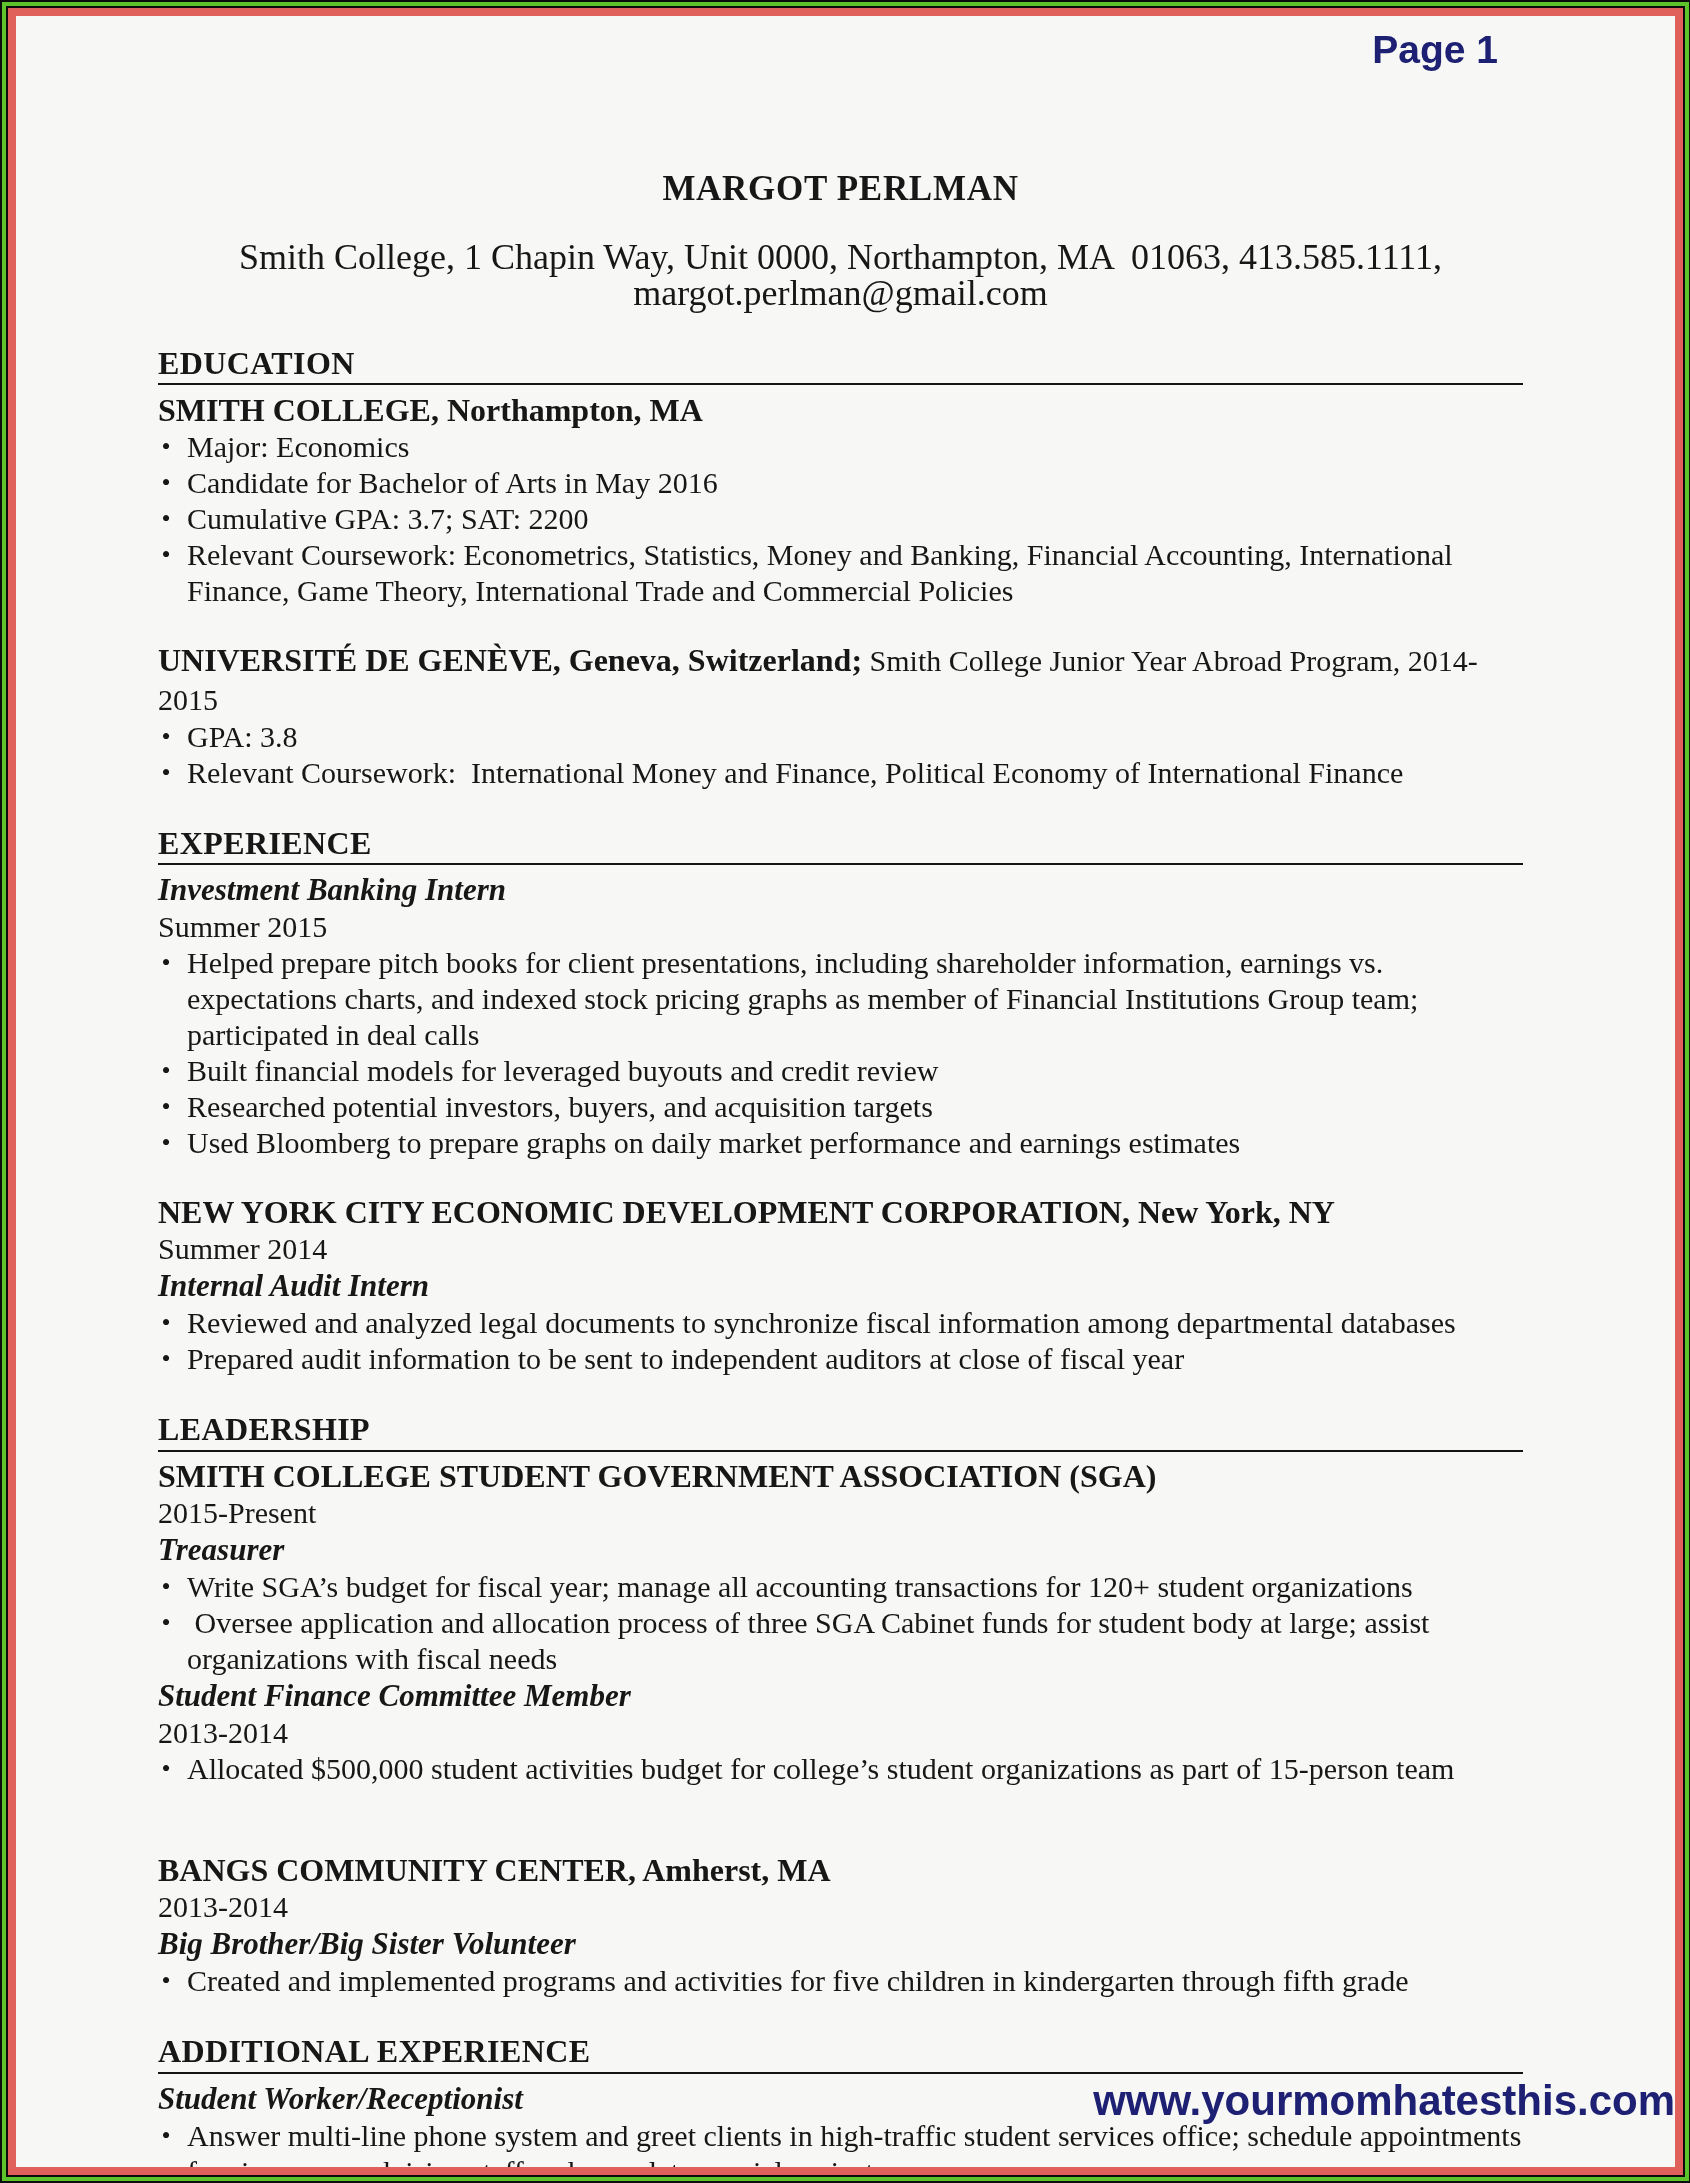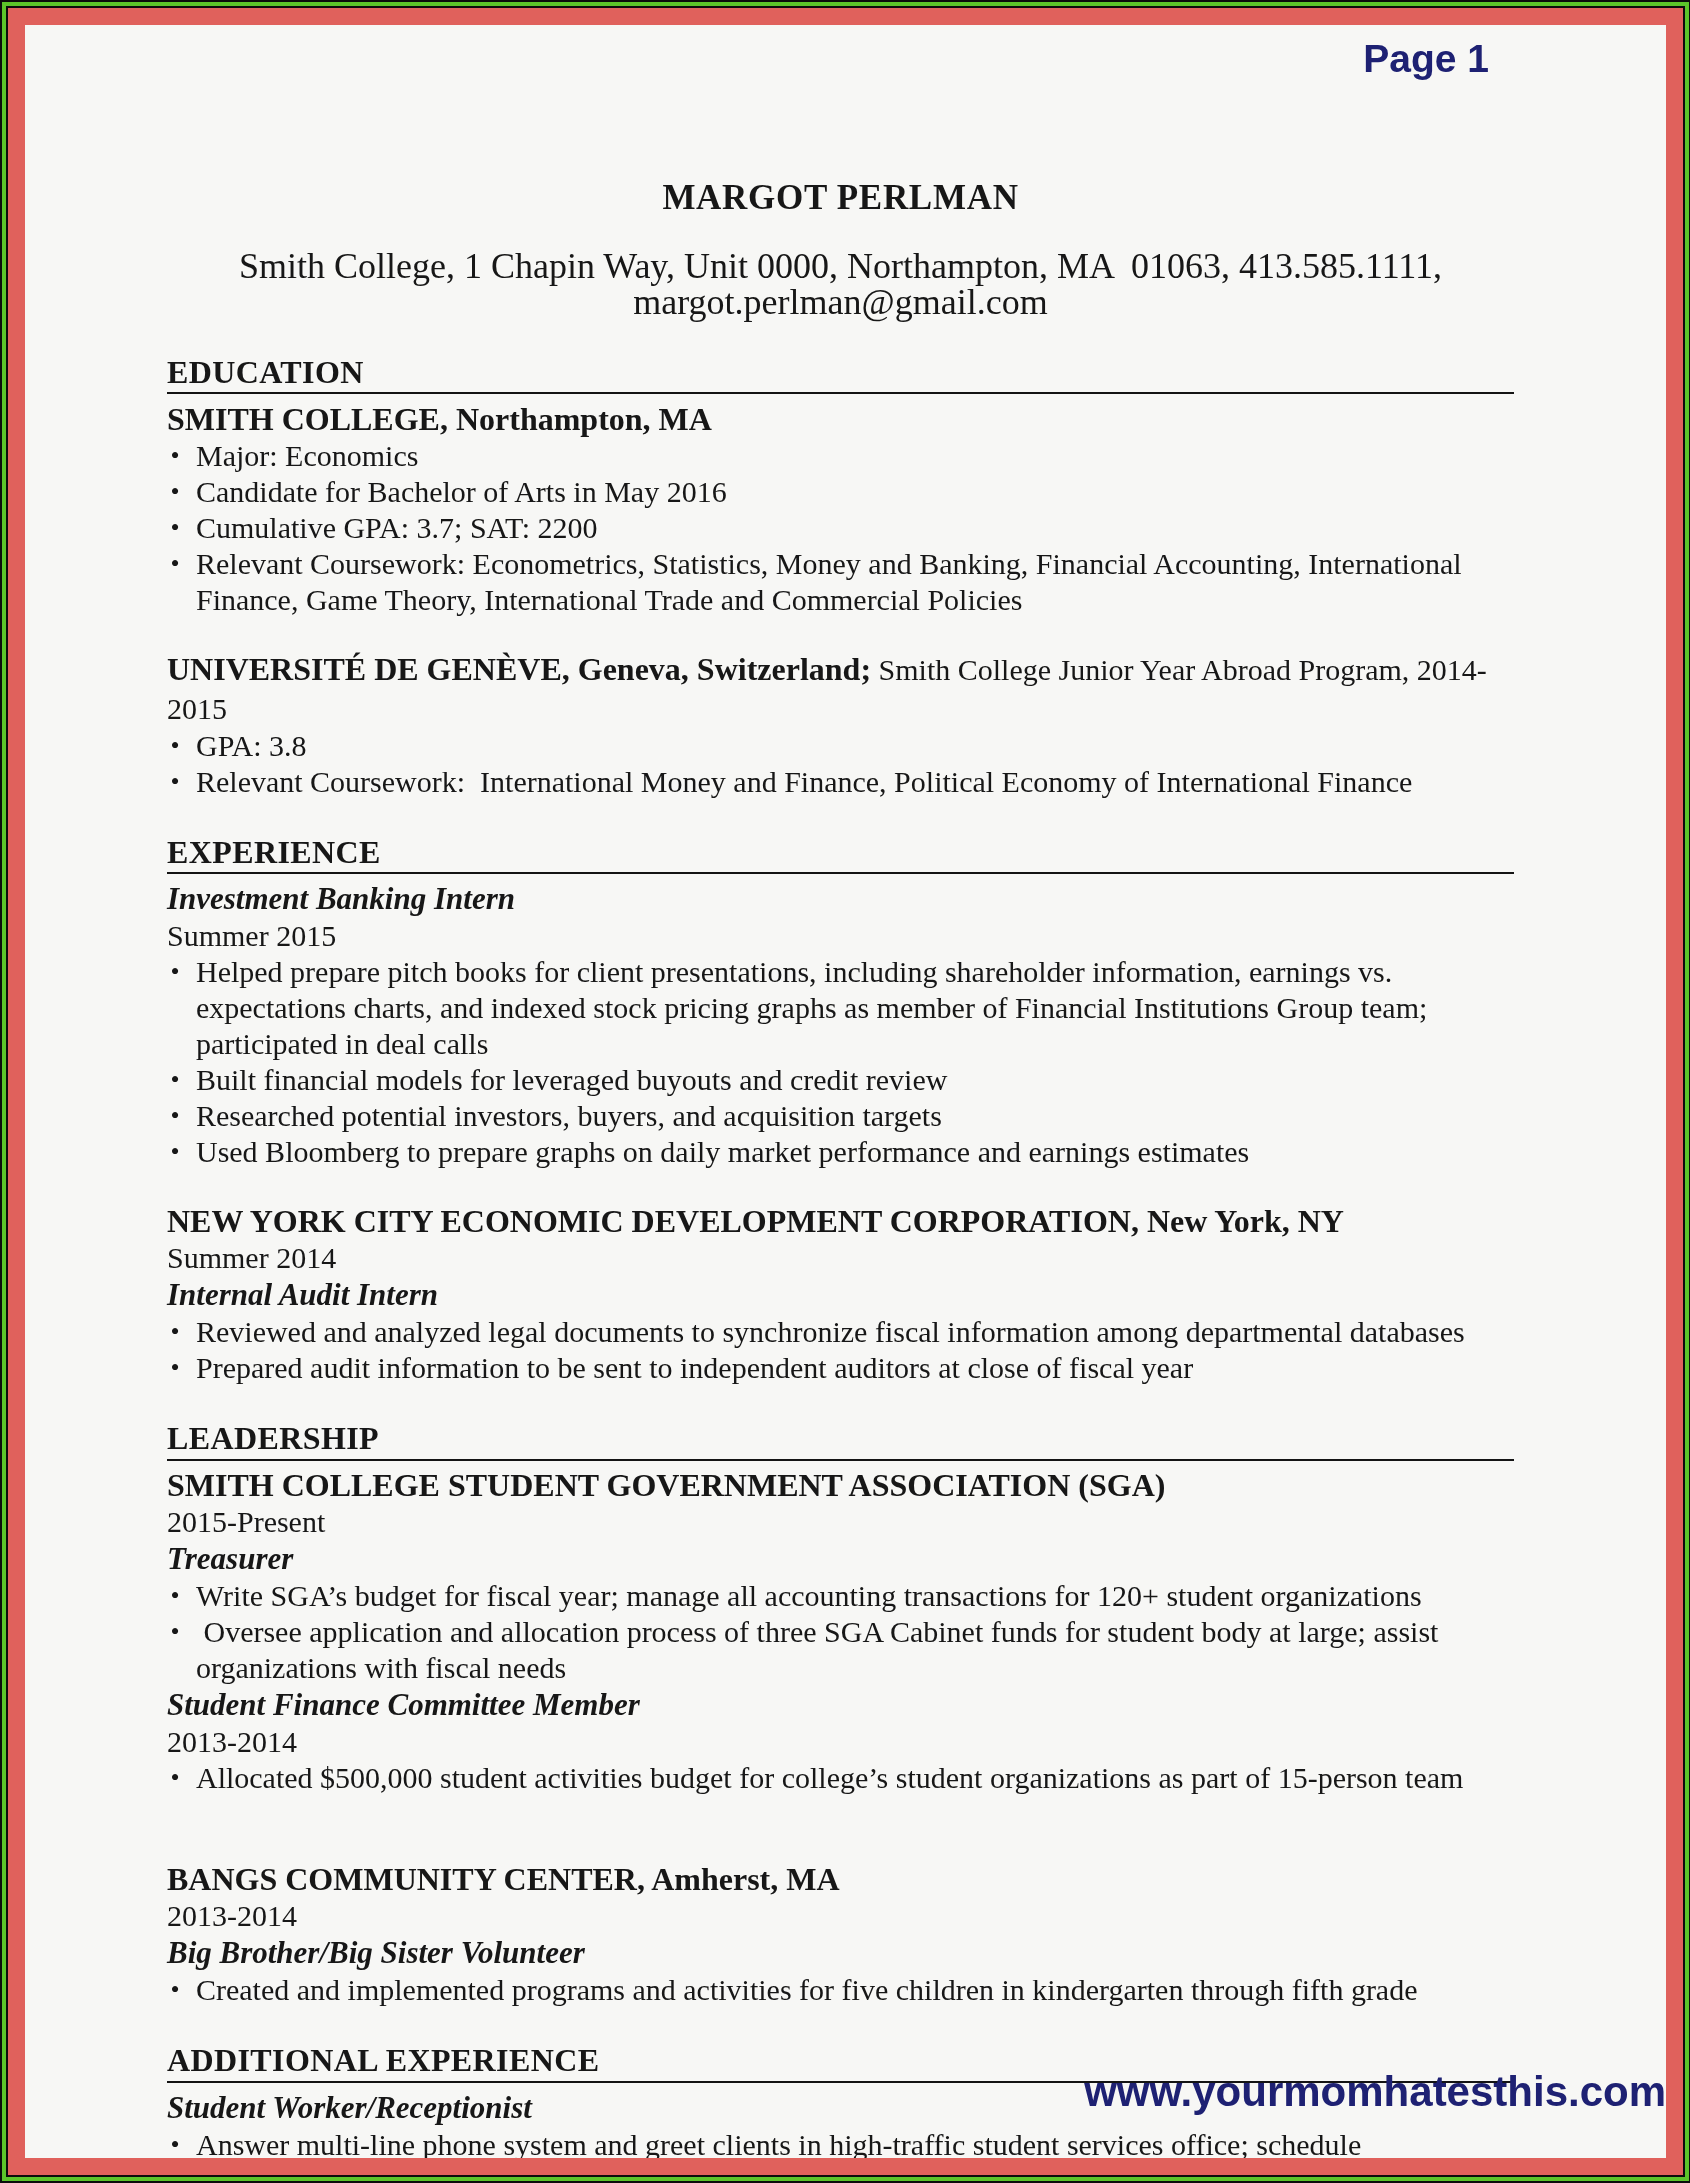--- a/index.html
+++ b/index.html
@@ -8,21 +8,21 @@
     --frame-red:#e0615c;
     --frame-black:#0c0c0c;
     --page-bg:#f7f7f5;
     --ink:#171717;
   }
   *{box-sizing:border-box;margin:0;padding:0;}
   body{background:#000;font-family:"Liberation Serif","DejaVu Serif",serif;color:var(--ink);}
   .frame-outer{width:1691px;height:2183px;background:var(--frame-black);padding:2.2px;}
   .frame-green{width:100%;height:100%;background:var(--frame-green);padding:3.6px;}
   .frame-inner{width:100%;height:100%;background:var(--frame-black);padding:2.2px;}
-  .frame-red{width:100%;height:100%;background:var(--frame-red);padding:17px;}
+  .frame-red{width:100%;height:100%;background:var(--frame-red);padding:8px;}
   .page{width:100%;height:100%;background:var(--page-bg);position:relative;overflow:hidden;}
   .content{padding:11.6px 152px 0 142px;}
 
   .page-label{
     font-family:"Liberation Sans","DejaVu Sans",sans-serif;
     font-weight:bold;font-size:39px;line-height:44px;
     color:var(--accent);text-align:right;margin-right:25px;
   }
   .name{margin-top:96px;text-align:center;font-weight:bold;font-size:35px;line-height:41px;letter-spacing:0.7px;}
   .contact{margin-top:30px;text-align:center;font-size:36px;line-height:36px;white-space:pre-wrap;}

